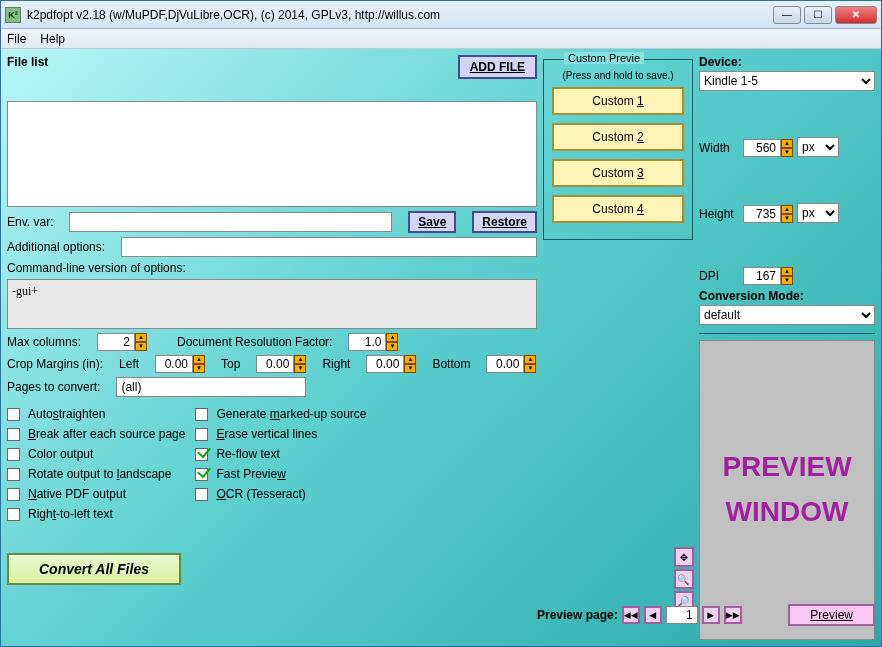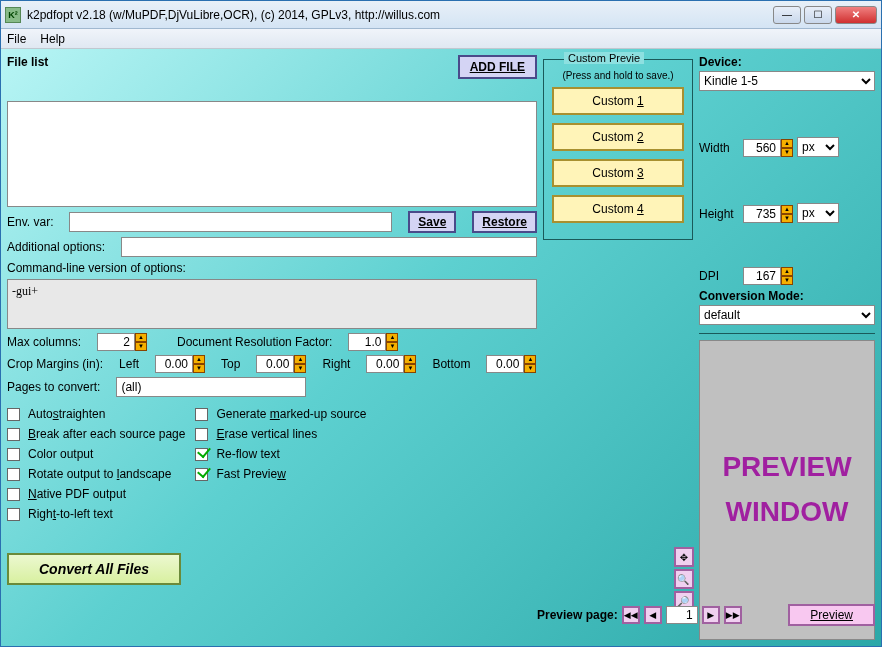--- a/index.html
+++ b/index.html
@@ -205,20 +205,24 @@
               <span class="lbl"><u>E</u>rase vertical lines</span>
             </div>
             <div class="chk">
               <div class="box on"></div>
               <span class="lbl">Re-flow text</span>
             </div>
             <div class="chk">
               <div class="box on"></div>
               <span class="lbl">Fast Previe<u>w</u></span>
             </div>
+            <div class="chk">
+              <div class="box"></div>
+              <span class="lbl"><u>O</u>CR (Tesseract)</span>
+            </div>
           </div>
       </div>
 
       <div class="convert-row">
         <div class="convert-btn">Convert All Files</div>
       </div>
     </div>
 
     <div class="midcol">
       <div class="presets">

